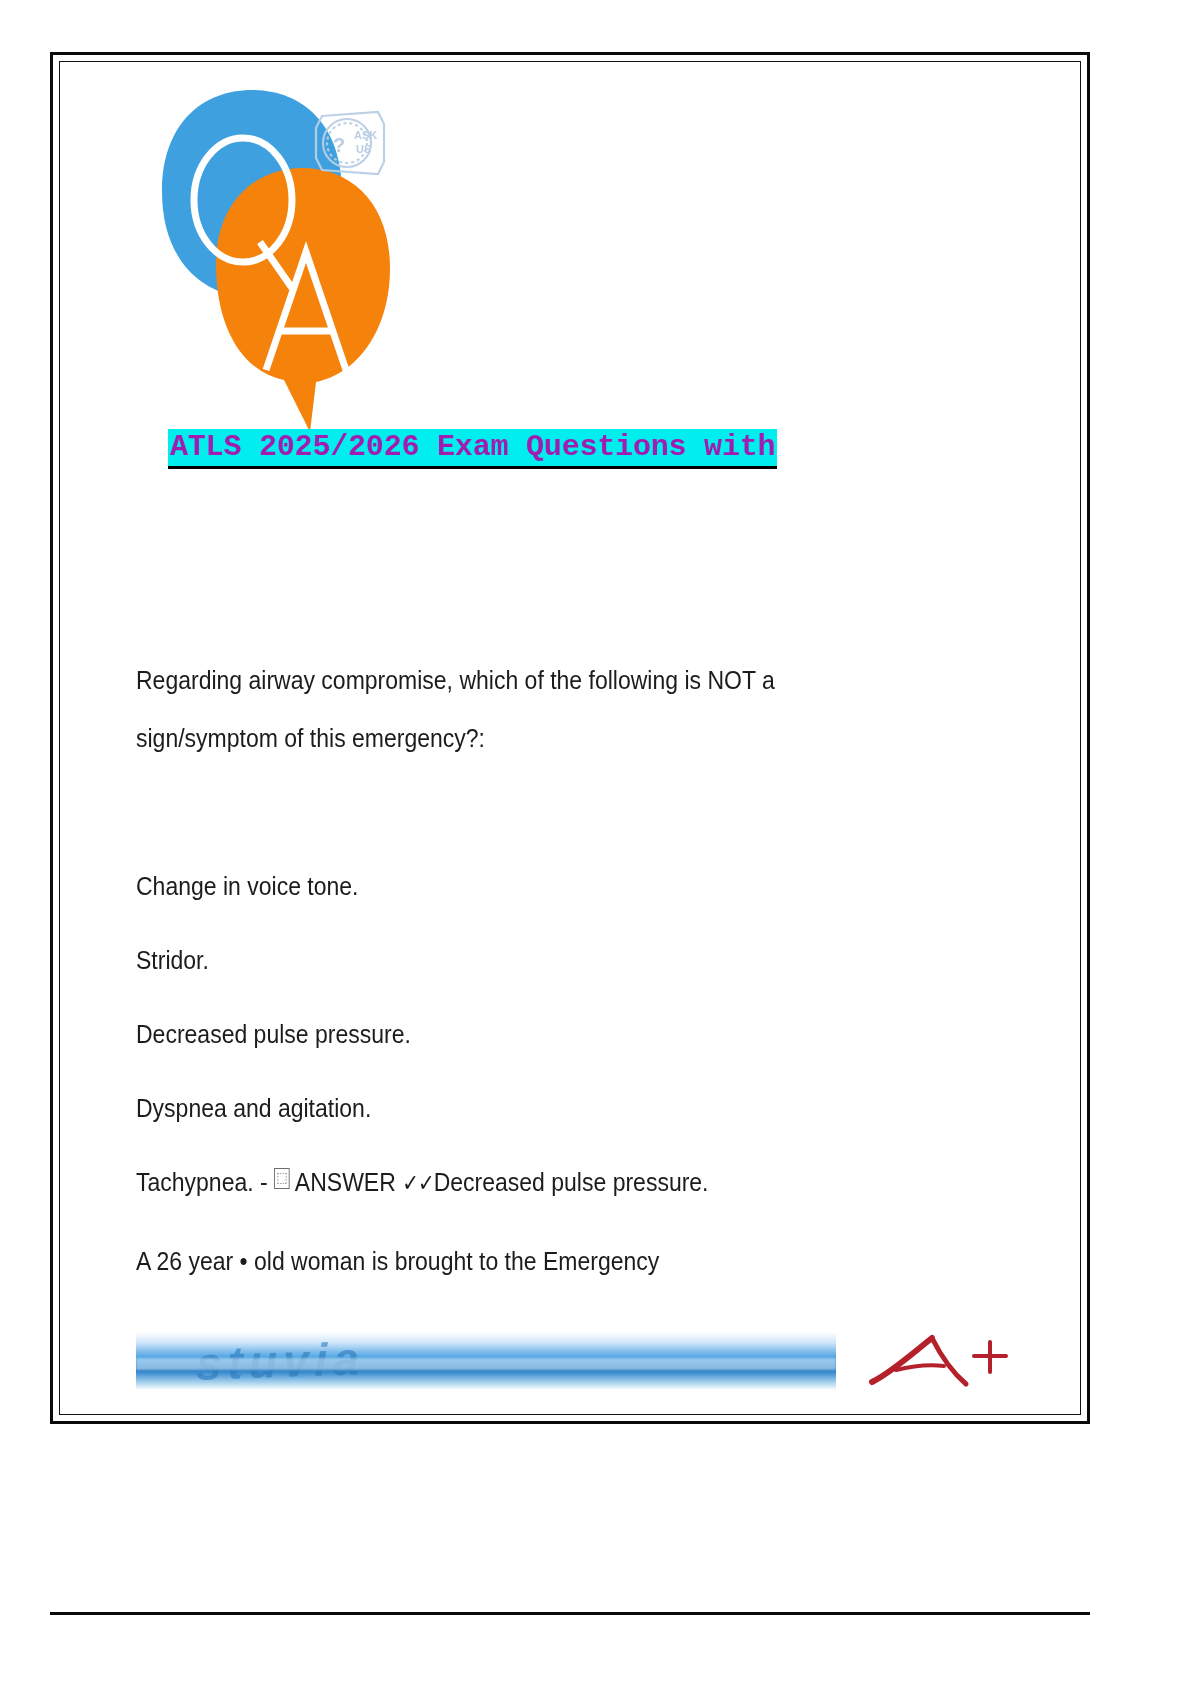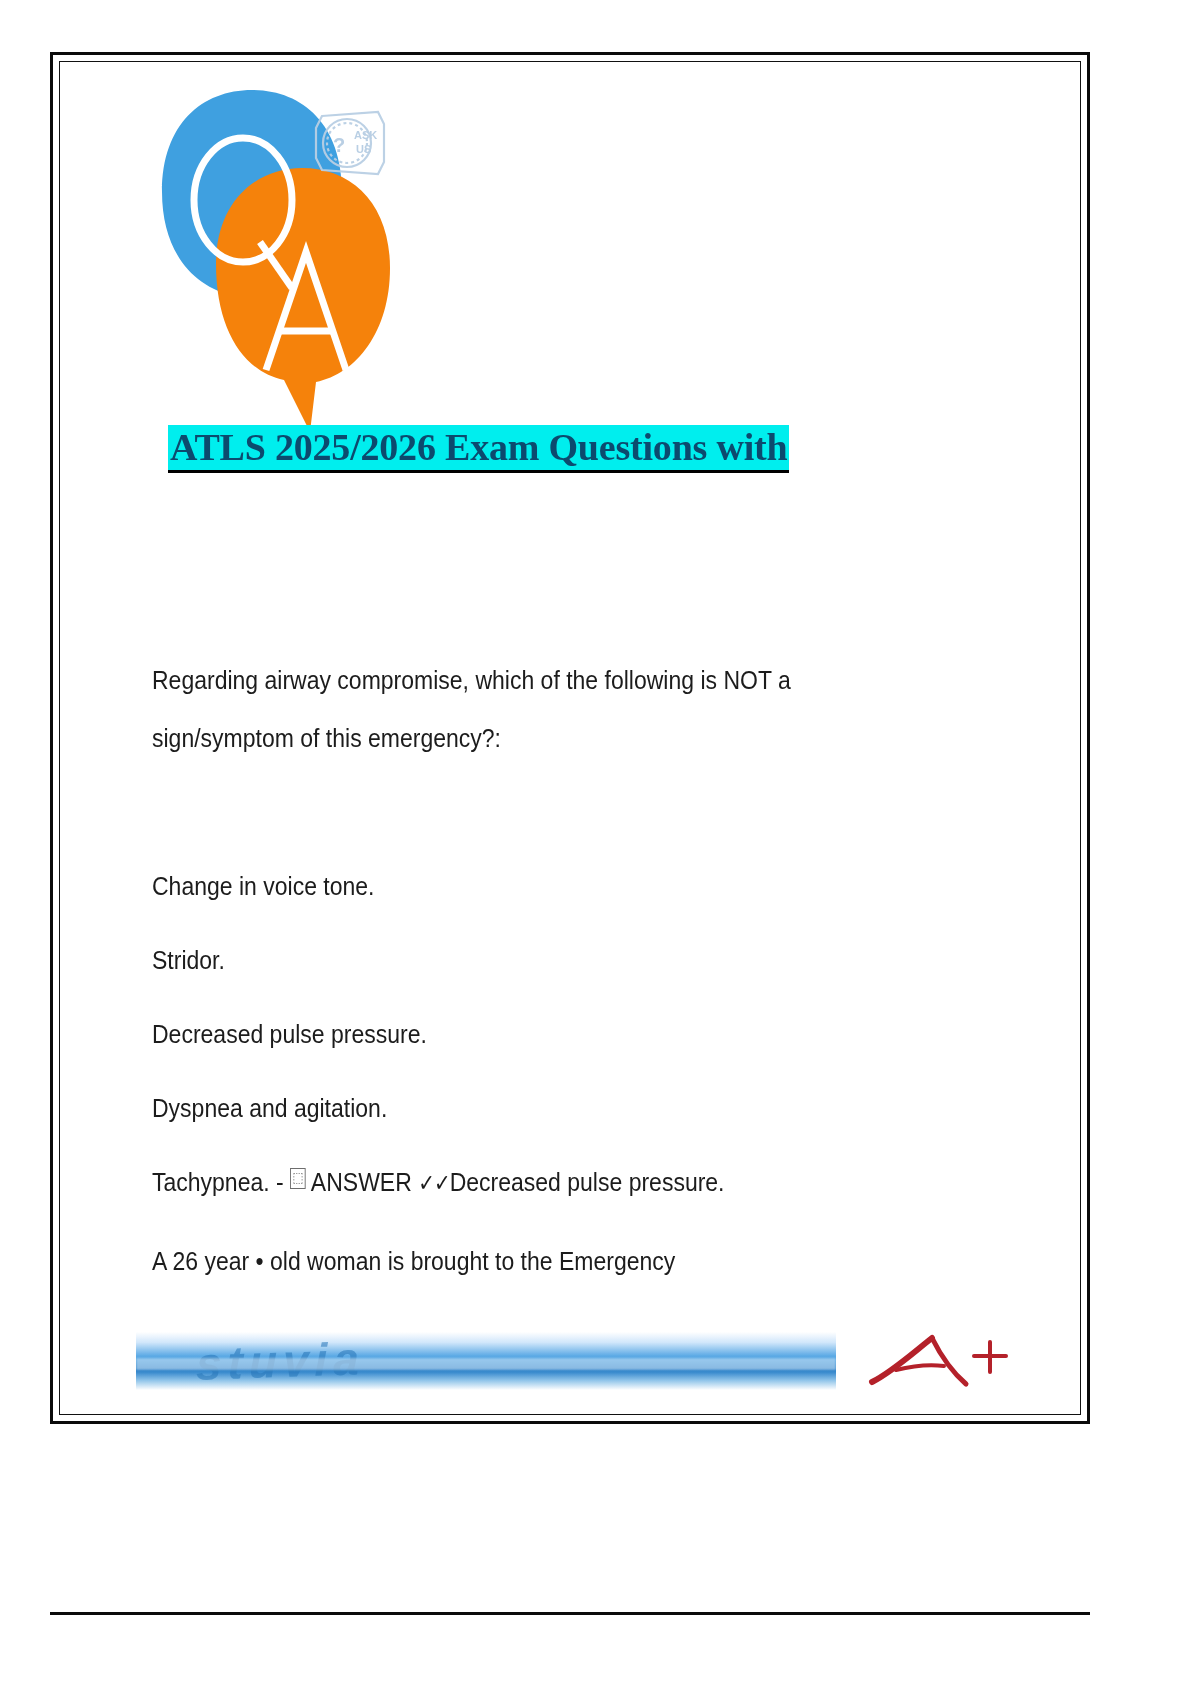--- a/index.html
+++ b/index.html
@@ -50,40 +50,40 @@
 
   
   .doc-title {
     position: absolute;
     left: 108px;
     top: 355px;
     width: 850px;
   }
   .title-line {
     display: block;
-    font-family: Liberation Serif, serif;
+    font-family: Liberation Mono, monospace;
     font-weight: bold;
-    font-size: 38px;
+    font-size: 30px;
     line-height: 61px;
     letter-spacing: -0.2px;
-    color: #0c4a6e;
+    color: #a21caf;
     white-space: nowrap;
   }
   .title-line span.hl {
     background: #00EEEE;
     border-bottom: 3px solid #000000;
     padding: 1px 2px 2px 2px;
     box-decoration-break: clone;
     -webkit-box-decoration-break: clone;
   }
 
   
   .body-text {
     position: absolute;
-    left: 92px;
+    left: 76px;
     top: 600px;
     width: 880px;
   }
   .para {
     font-family: "Liberation Sans Narrow", "Liberation Sans", "DejaVu Sans", sans-serif;
     font-stretch: condensed;
     font-size: 25px;
     line-height: 36px;
     color: #1c1c1c;
     margin: 0 0 38px 0;

